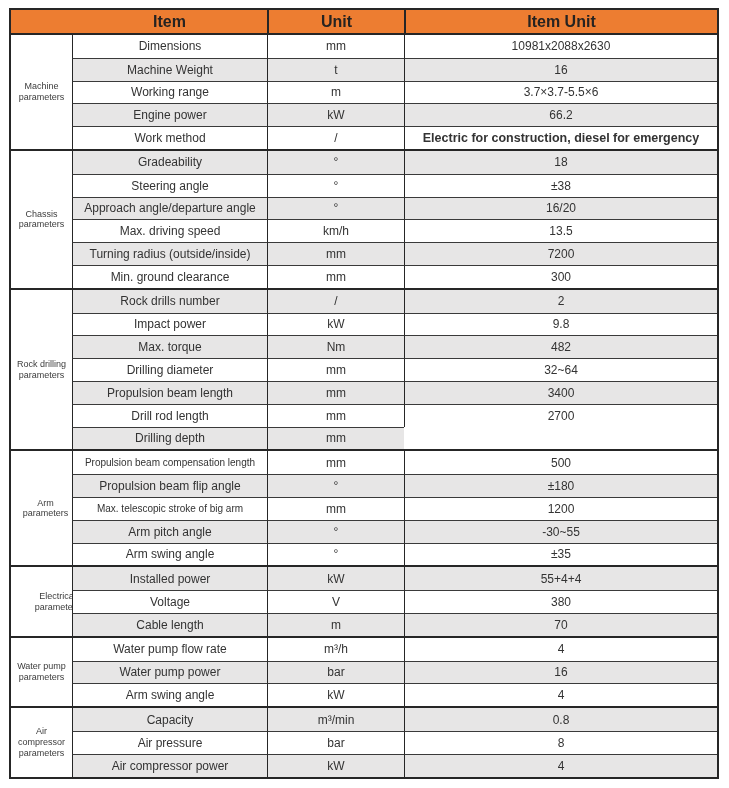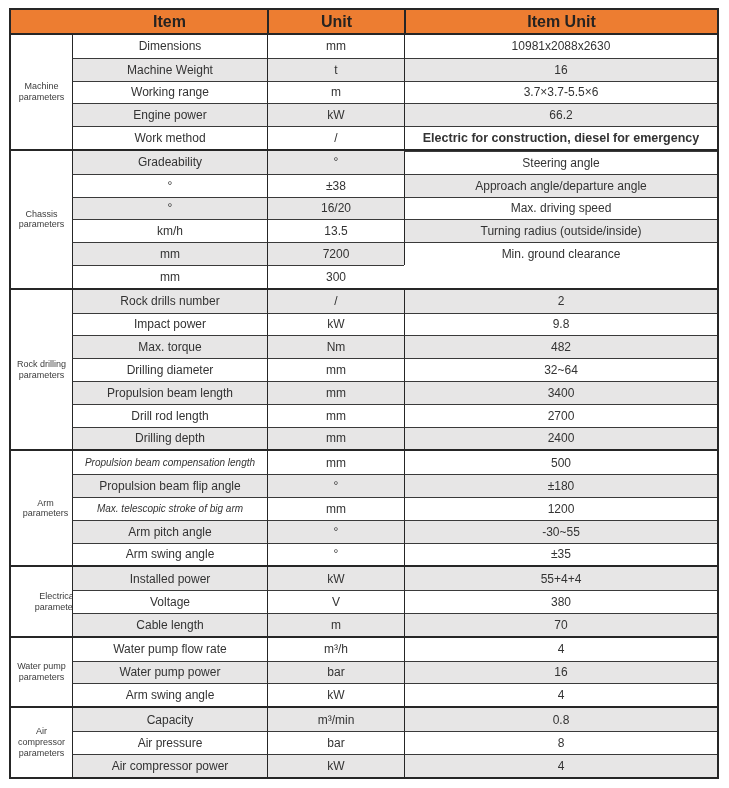--- a/index.html
+++ b/index.html
@@ -57,21 +57,21 @@
     font-size:12px;
     border-left:1.5px solid var(--border-strong);
     background:var(--row-bg);
     text-align:center;
     padding:0 3px;
     white-space:nowrap;
     overflow:hidden;
   }
   .cell.alt{background:var(--row-alt-bg);}
   .cell.sep{border-top:1.5px solid var(--border-row);}
-  .cell.compact{font-size:10px;font-style:italic;}
+  .cell.compact{font-size:10px;}
   .cell.emphasis{font-weight:bold;font-size:12.5px;}
 </style>
 </head>
 <body>
 
 <div class="table-wrap">
   <div class="header-row">
     <div class="hcell item">Item</div>
     <div class="hcell bordered">Unit</div>
     <div class="hcell bordered">Item Unit</div>
@@ -92,20 +92,21 @@
         <div class="cell alt sep">kW</div>
         <div class="cell alt sep">66.2</div>
         <div class="cell sep">Work method</div>
         <div class="cell sep">/</div>
         <div class="cell sep emphasis">Electric for construction, diesel for emergency</div>
       </div>
       <div class="group">
         <div class="group-label" style="grid-row: 1 / span 6;">Chassis parameters</div>
         <div class="cell alt">Gradeability</div>
         <div class="cell alt">°</div>
+        <div class="cell alt">18</div>
         <div class="cell sep">Steering angle</div>
         <div class="cell sep">°</div>
         <div class="cell sep">±38</div>
         <div class="cell alt sep">Approach angle/departure angle</div>
         <div class="cell alt sep">°</div>
         <div class="cell alt sep">16/20</div>
         <div class="cell sep">Max. driving speed</div>
         <div class="cell sep">km/h</div>
         <div class="cell sep">13.5</div>
         <div class="cell alt sep">Turning radius (outside/inside)</div>
@@ -130,21 +131,20 @@
         <div class="cell sep">mm</div>
         <div class="cell sep">32~64</div>
         <div class="cell alt sep">Propulsion beam length</div>
         <div class="cell alt sep">mm</div>
         <div class="cell alt sep">3400</div>
         <div class="cell sep">Drill rod length</div>
         <div class="cell sep">mm</div>
         <div class="cell sep">2700</div>
         <div class="cell alt sep">Drilling depth</div>
         <div class="cell alt sep">mm</div>
-        <div class="cell alt sep">2400</div>
       </div>
       <div class="group">
         <div class="group-label" style="grid-row: 1 / span 5; margin-left: 8px;">Arm parameters</div>
         <div class="cell compact">Propulsion beam compensation length</div>
         <div class="cell">mm</div>
         <div class="cell">500</div>
         <div class="cell alt sep">Propulsion beam flip angle</div>
         <div class="cell alt sep">°</div>
         <div class="cell alt sep">±180</div>
         <div class="cell sep compact">Max. telescopic stroke of big arm</div>

